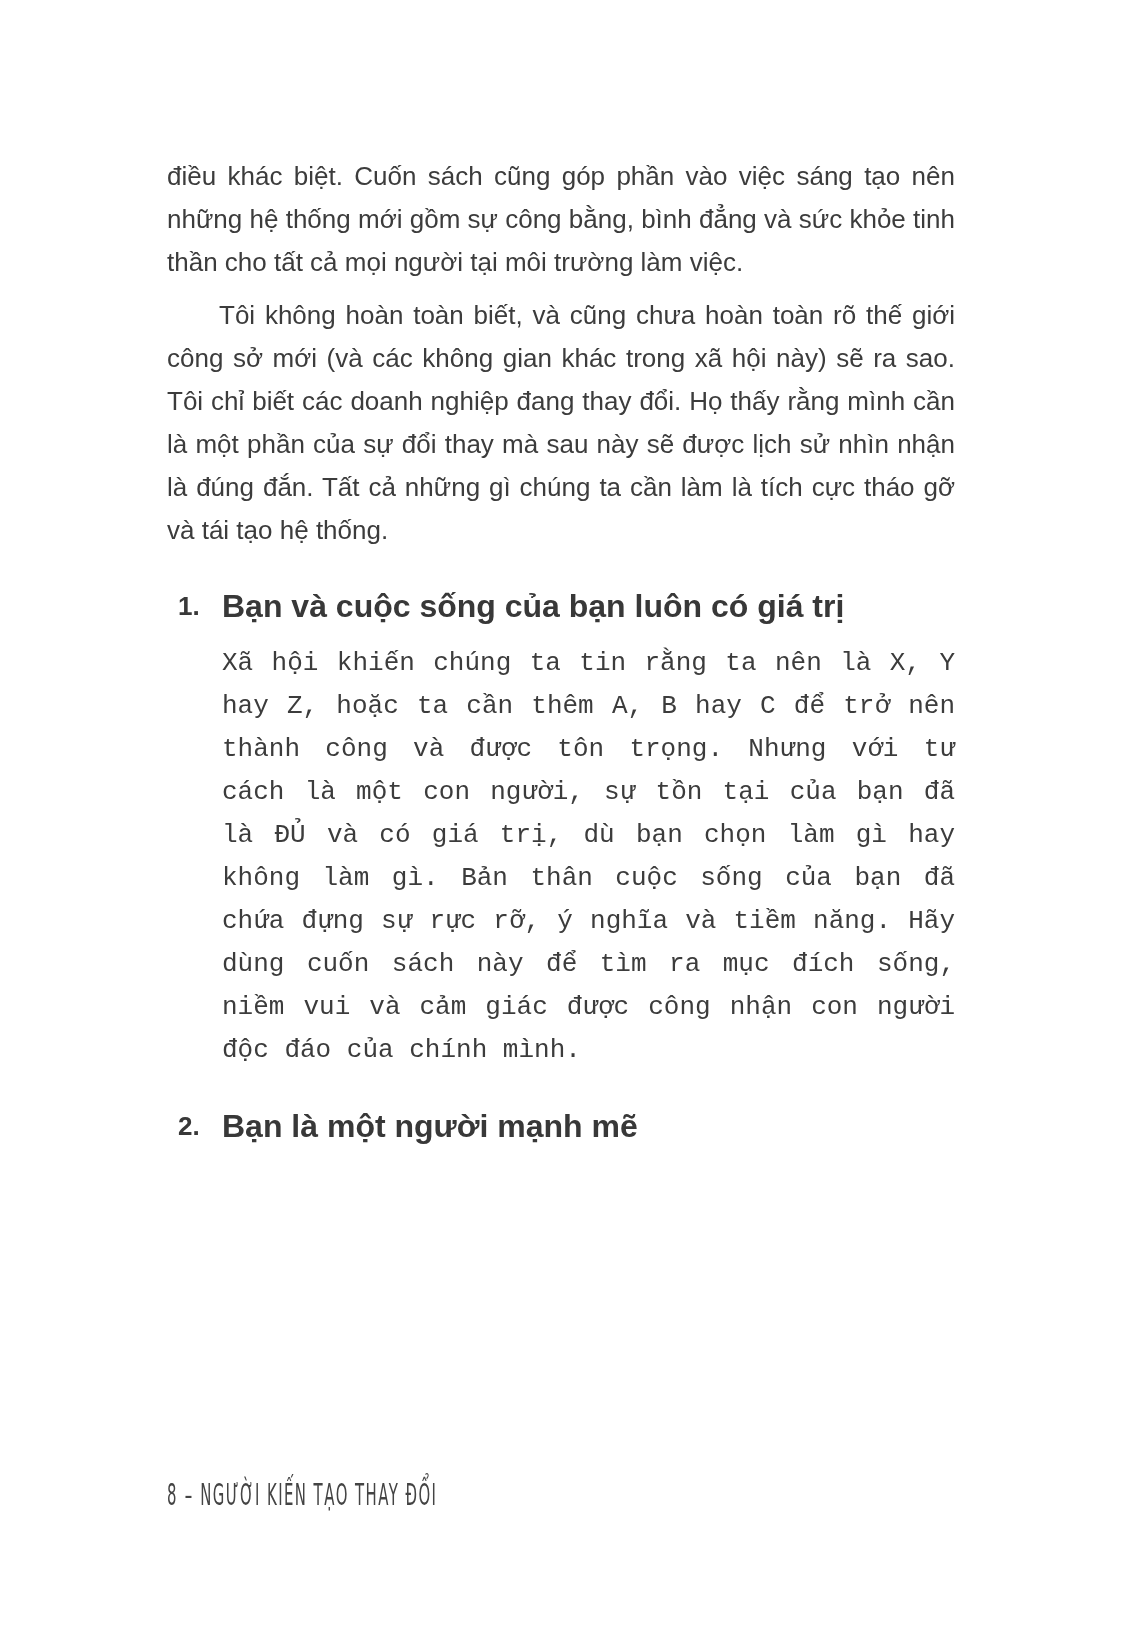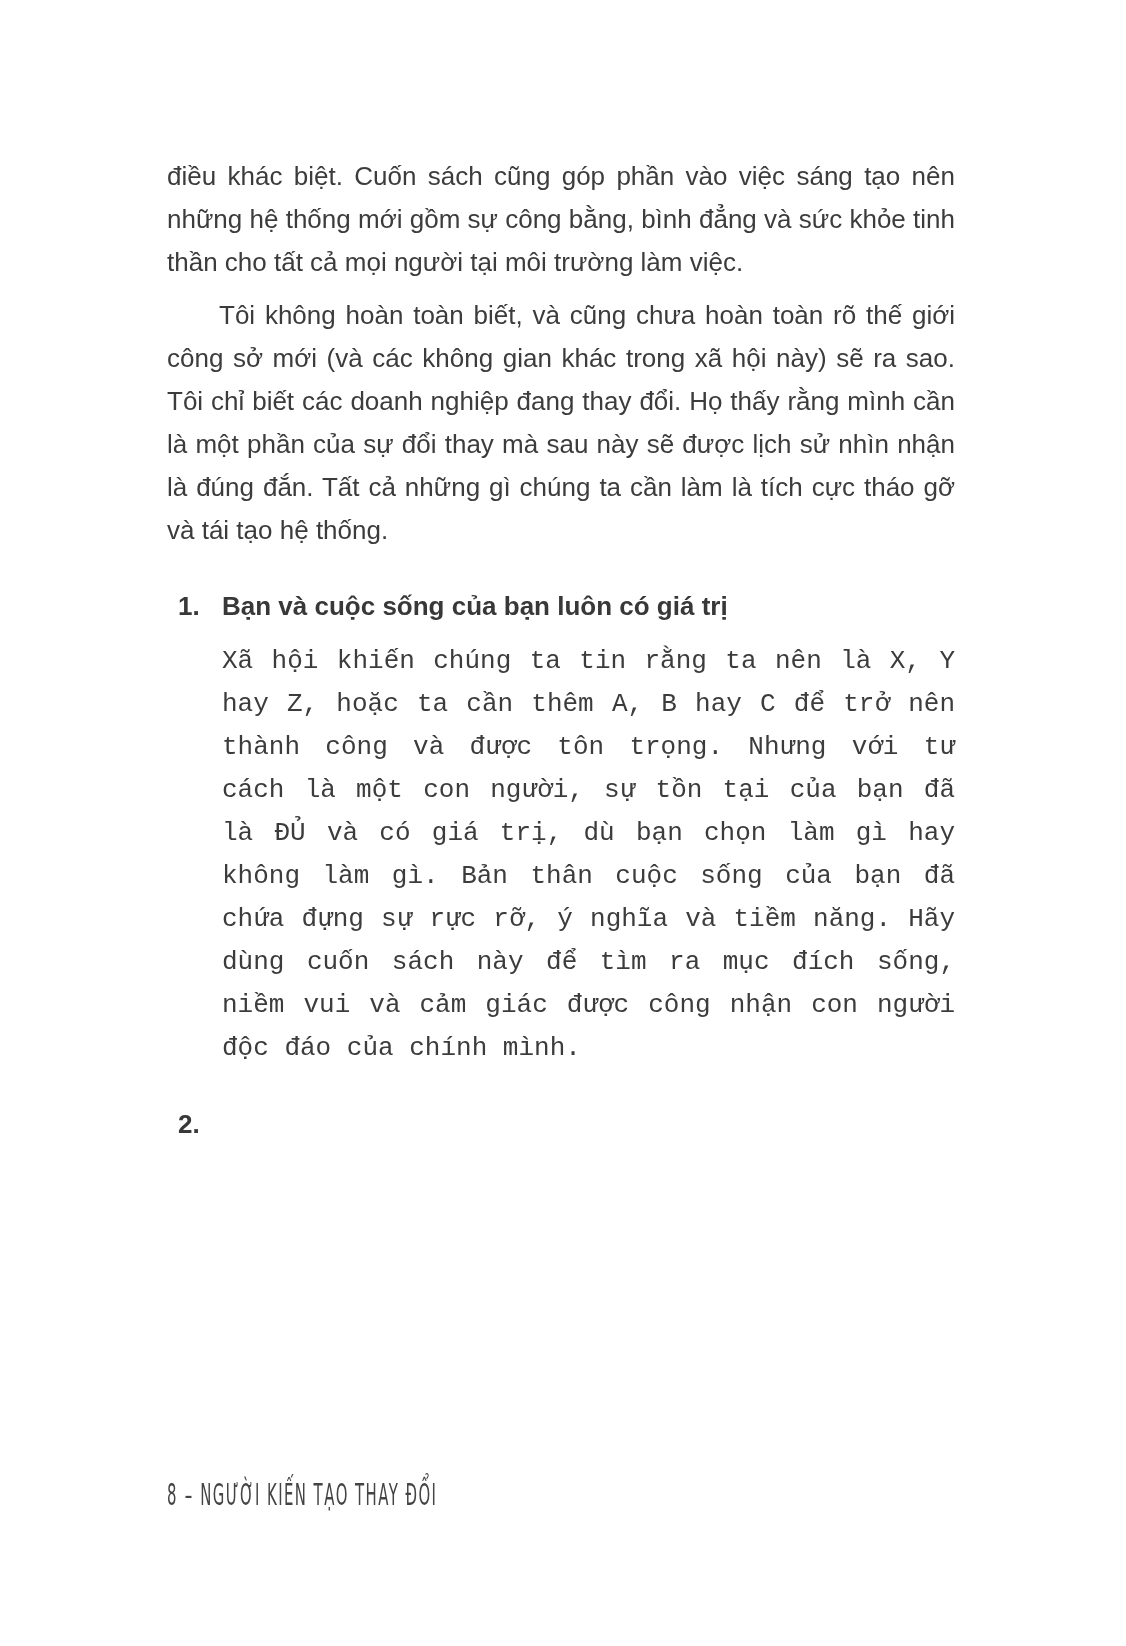--- a/index.html
+++ b/index.html
@@ -43,21 +43,21 @@
     color: #383838;
     text-align: left;
   }
   .item-number {
     position: absolute;
     left: 11px;
     top: 0;
   }
   .item-heading {
     display: inline;
-    font-size: 26px;
+    font-size: 32px;
     line-height: 43px;
     margin: 0;
     font-weight: bold;
   }
   .item-body {
     margin: 0;
     padding-left: 55px;
     font-family: Liberation Mono, monospace;
   }
   .page-footer {
@@ -94,20 +94,21 @@
       <div class="item-heading-row">
         <span class="item-number">1.</span>
         <h2 class="item-heading">Bạn và cuộc sống của bạn luôn có giá trị</h2>
       </div>
       <p class="item-body">Xã hội khiến chúng ta tin rằng ta nên là X, Y hay Z, hoặc ta cần thêm A, B hay C để trở nên thành công và được tôn trọng. Nhưng với tư cách là một con người, sự tồn tại của bạn đã là ĐỦ và có giá trị, dù bạn chọn làm gì hay không làm gì. Bản thân cuộc sống của bạn đã chứa đựng sự rực rỡ, ý nghĩa và tiềm năng. Hãy dùng cuốn sách này để tìm ra mục đích sống, niềm vui và cảm giác được công nhận con người độc đáo của chính mình.</p>
     </section>
 
     <section class="numbered-item">
       <div class="item-heading-row">
         <span class="item-number">2.</span>
+        <h2 class="item-heading">Bạn là một người mạnh mẽ</h2>
       </div>
     </section>
 
   </main>
 
   <footer class="page-footer">
     <span>8</span>
     <span>–</span>
     <span>NGƯỜI KIẾN TẠO THAY ĐỔI</span>
   </footer>

